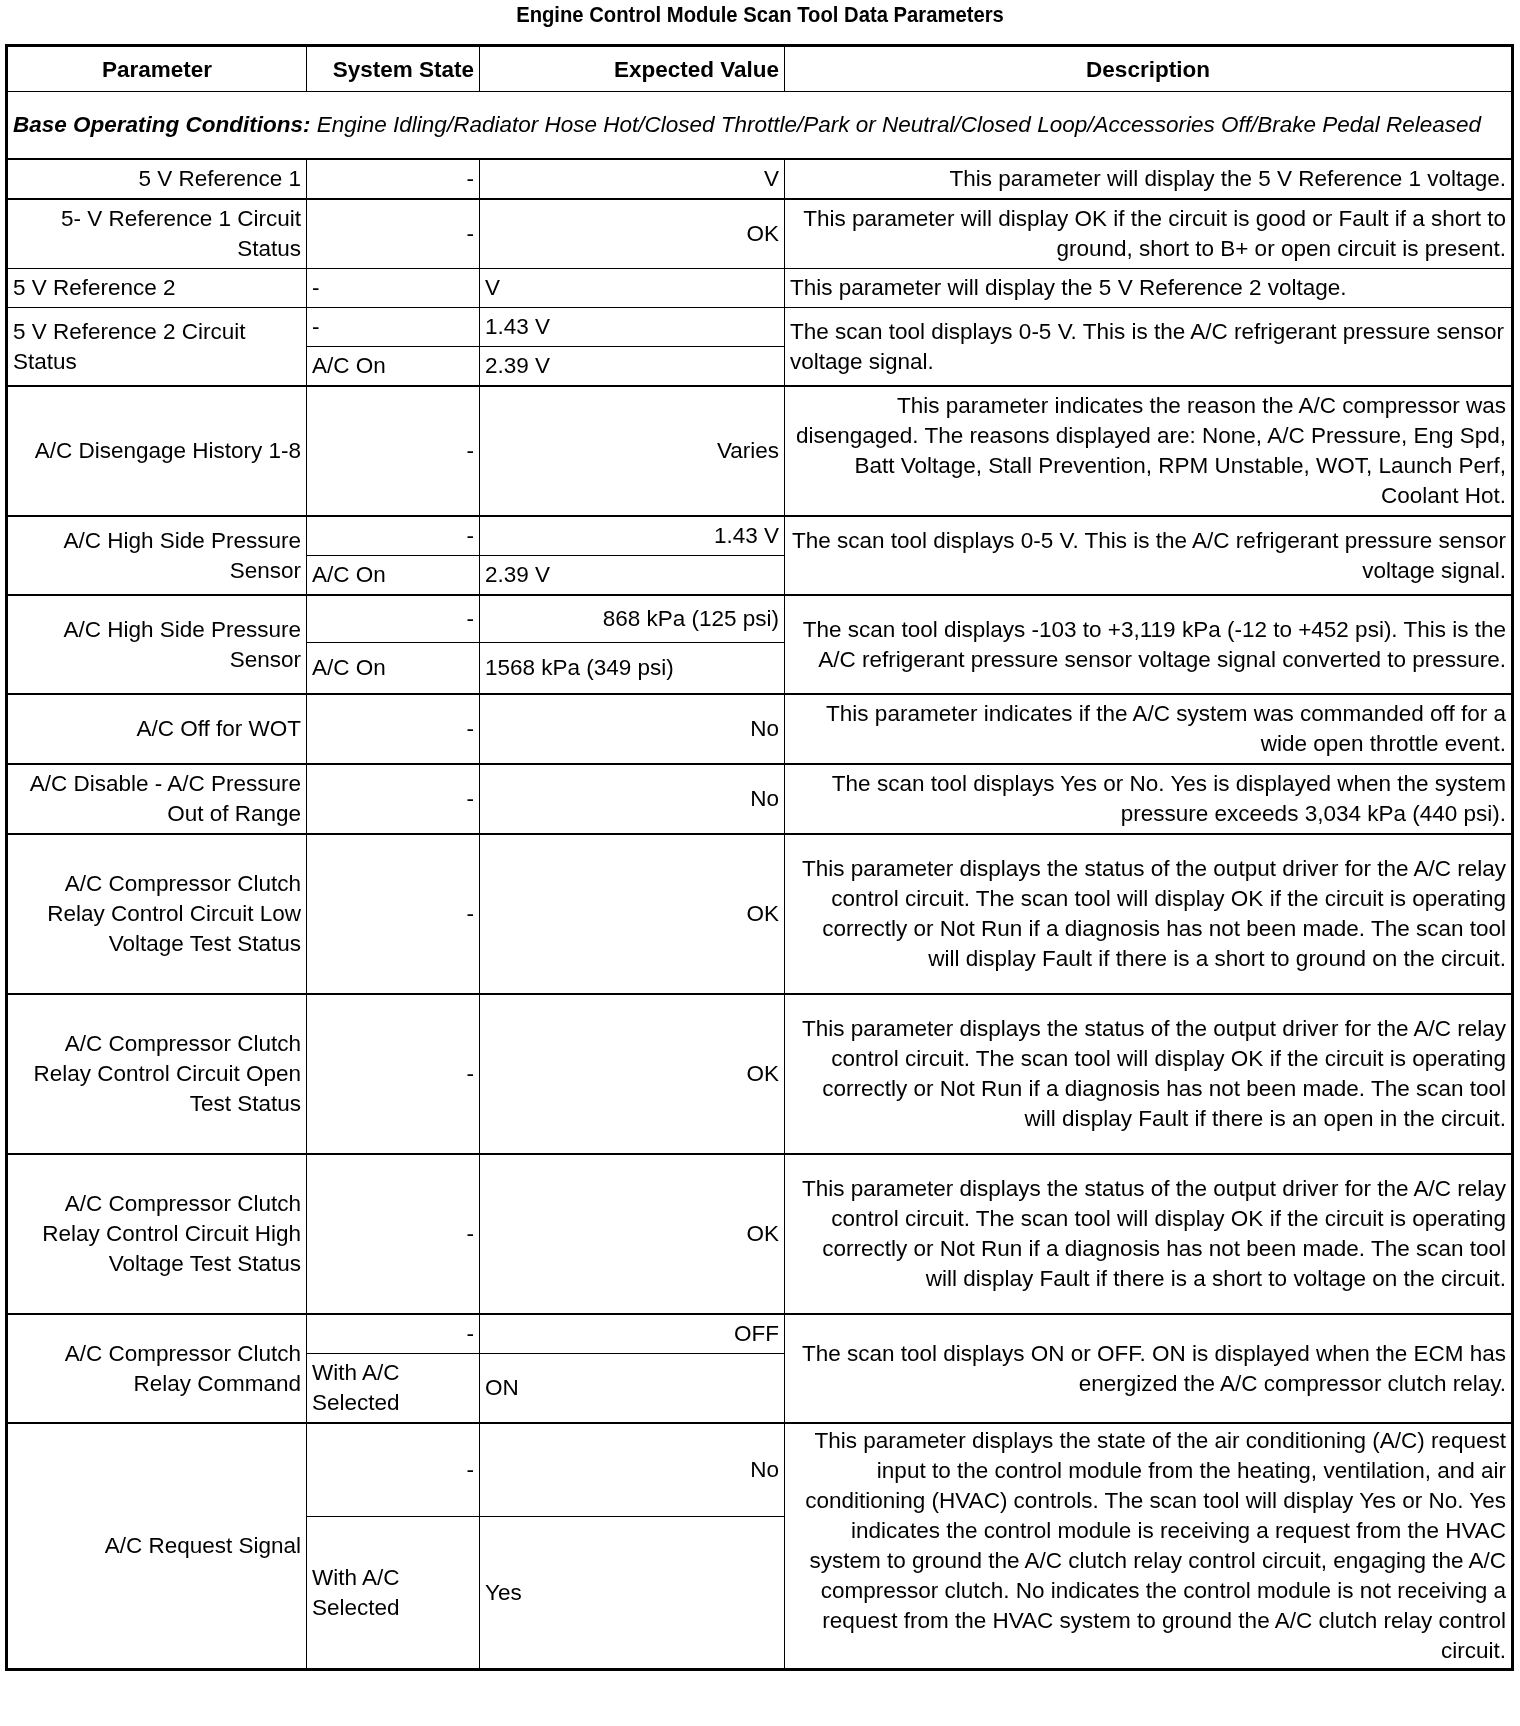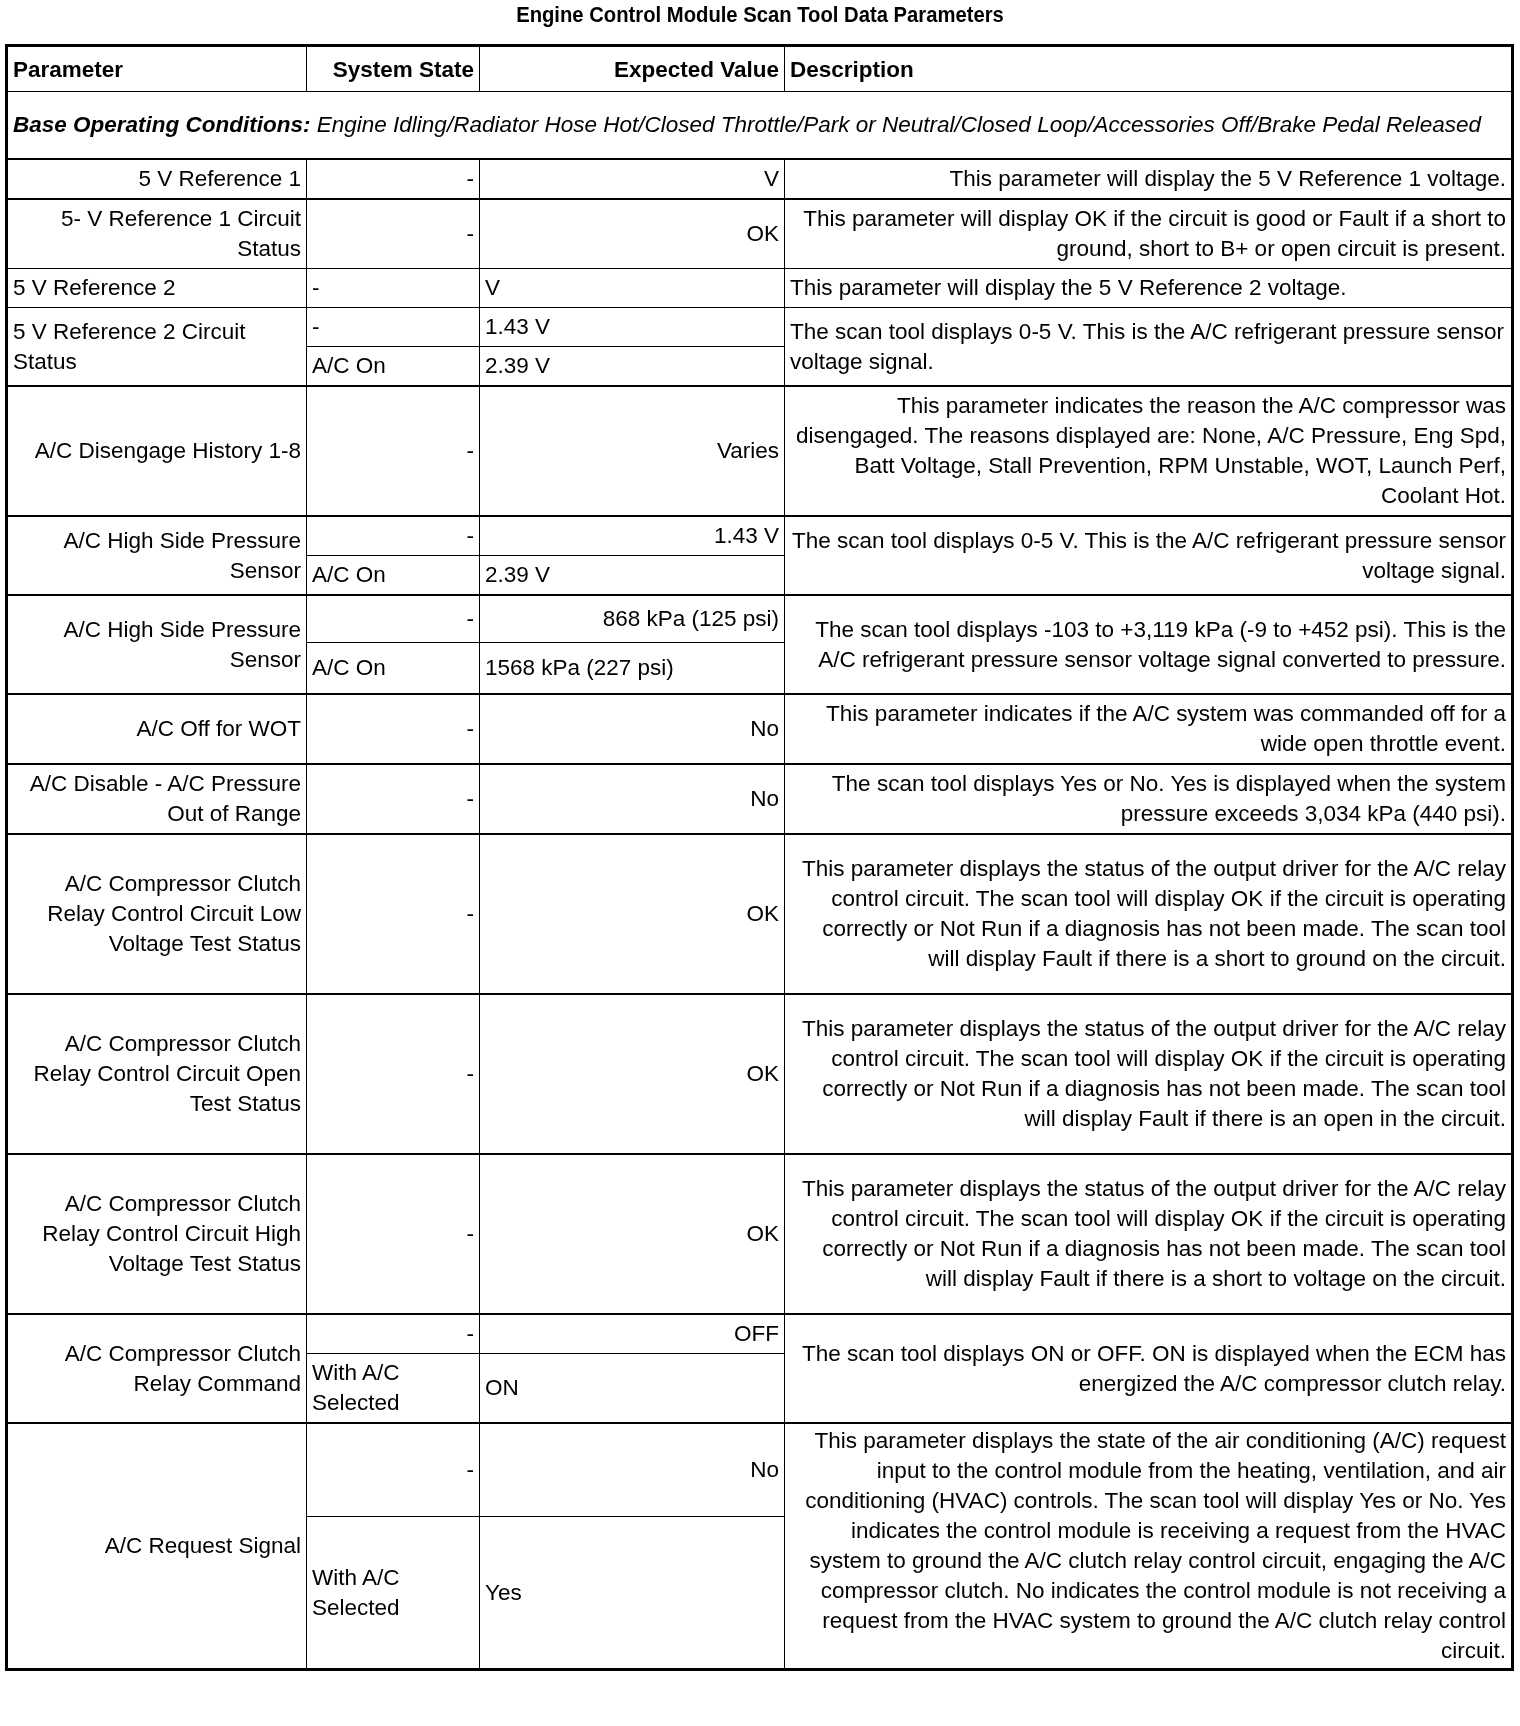--- a/index.html
+++ b/index.html
@@ -20,21 +20,21 @@
   }
   table.grid td, table.grid th {
     border: 1.5px solid #000;
     padding: 2px 5px 2px 5px;
     font-size: 22.5px; line-height: 30px;
     vertical-align: middle; text-align: left;
     font-weight: normal;
     word-wrap: break-word;
   }
   table.grid th {
-    font-weight: bold; text-align: left; height: 38px; padding-top: 4px;
+    font-weight: bold; text-align: center; height: 38px; padding-top: 4px;
   }
   table.grid th.left { text-align: right; }
   table.grid tbody tr.row-sep > td { border-top: 2.5px solid #000; text-align: right; }
   .base b { font-weight: bold; }
   col.c1 { width: 300px; }
   col.c2 { width: 173px; }
   col.c3 { width: 305px; }
   col.c4 { width: 728px; }
 </style>
 </head>
@@ -109,25 +109,25 @@
     </tr>
     <tr>
       <td style="height:34px">A/C On</td>
       <td>2.39 V</td>
     </tr>
 
     <tr class="row-sep">
       <td rowspan="2">A/C High Side Pressure Sensor</td>
       <td style="height:42px">-</td>
       <td>868 kPa (125 psi)</td>
-      <td rowspan="2">The scan tool displays -103 to +3,119 kPa (-9 to +452 psi). This is the A/C refrigerant pressure sensor voltage signal converted to pressure.</td>
+      <td rowspan="2">The scan tool displays -103 to +3,119 kPa (-12 to +452 psi). This is the A/C refrigerant pressure sensor voltage signal converted to pressure.</td>
     </tr>
     <tr>
       <td style="height:46px">A/C On</td>
-      <td>1568 kPa (227 psi)</td>
+      <td>1568 kPa (349 psi)</td>
     </tr>
 
     <tr class="row-sep">
       <td style="height:64px">A/C Off for WOT</td>
       <td>-</td>
       <td>No</td>
       <td>This parameter indicates if the A/C system was commanded off for a wide open throttle event.</td>
     </tr>
 
     <tr class="row-sep">

